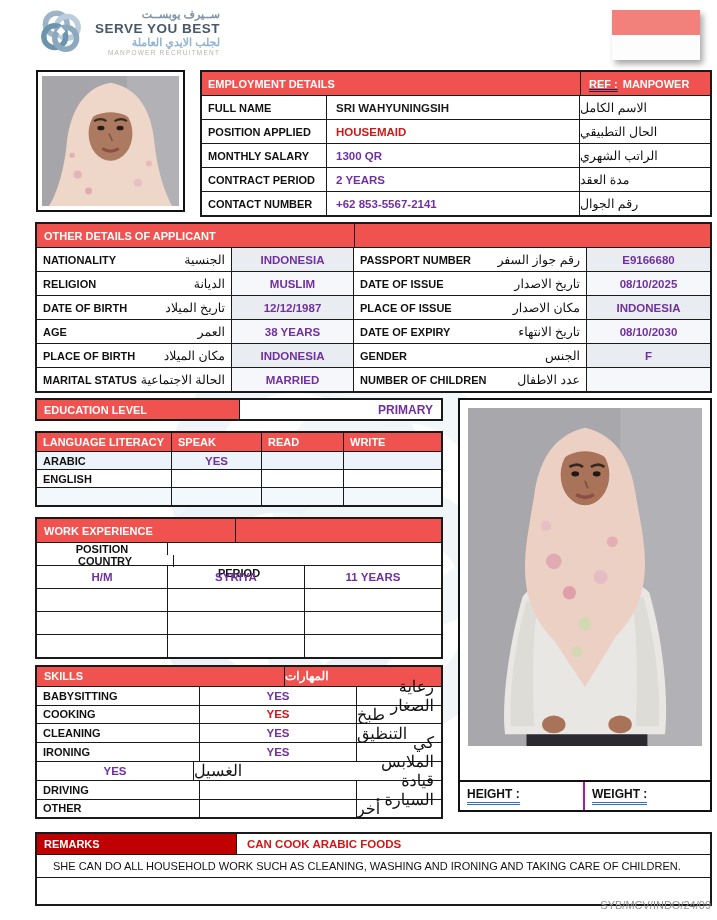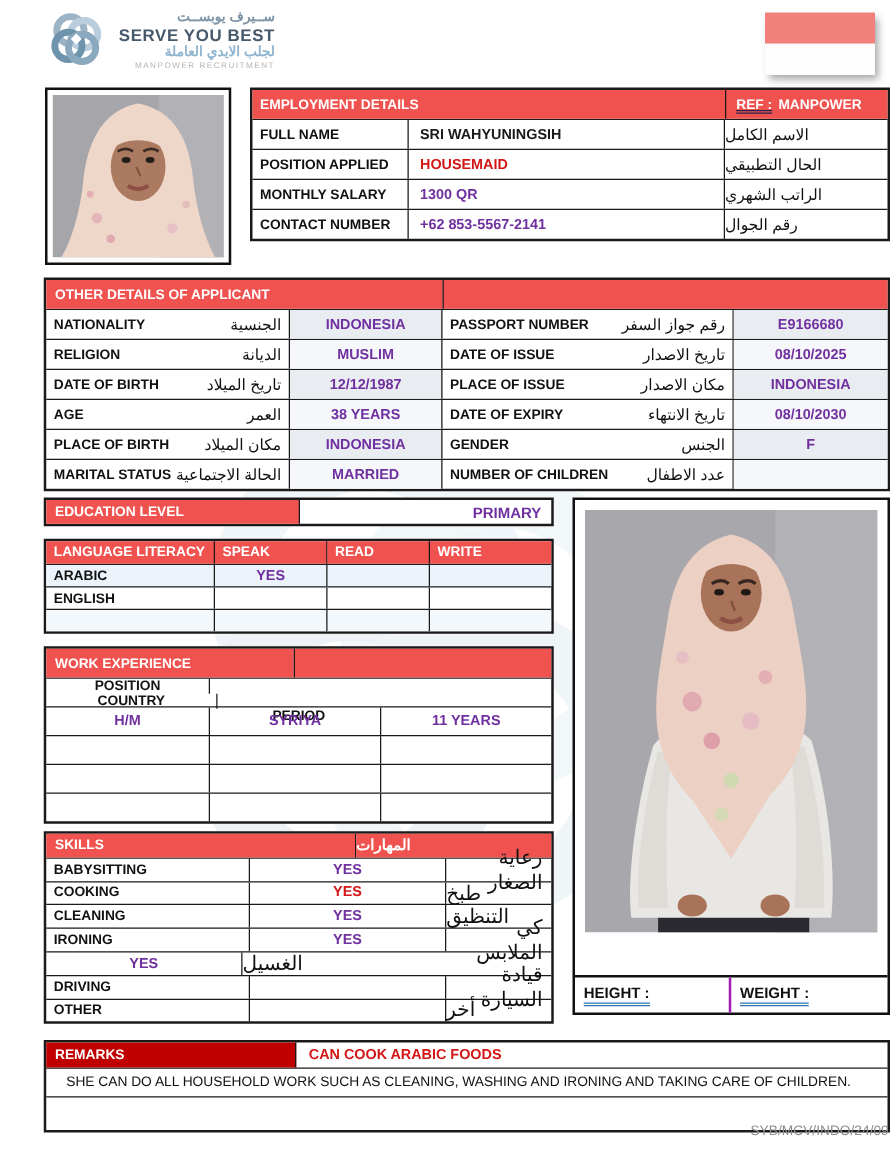--- a/index.html
+++ b/index.html
@@ -189,20 +189,25 @@
     </div>
     <div class="row" style="border-top:1.5px solid #1a1a1a;">
       <div class="cell lbl c1 br">POSITION APPLIED</div>
       <div class="cell c2 br" style="color: rgb(211, 22, 22);">HOUSEMAID</div>
       <div class="cell ar c3">الحال التطبيقي</div>
     </div>
     <div class="row" style="border-top:1.5px solid #1a1a1a;">
       <div class="cell lbl c1 br">MONTHLY SALARY</div>
       <div class="cell c2 br" style="color: rgb(112, 48, 160);">1300 QR</div>
       <div class="cell ar c3">الراتب الشهري</div>
+    </div>
+    <div class="row" style="border-top:1.5px solid #1a1a1a;">
+      <div class="cell lbl c1 br">CONTRACT PERIOD</div>
+      <div class="cell c2 br" style="color: rgb(112, 48, 160);">2 YEARS</div>
+      <div class="cell ar c3">مدة العقد</div>
     </div>
     <div class="row" style="border-top:1.5px solid #1a1a1a;">
       <div class="cell lbl c1 br">CONTACT NUMBER</div>
       <div class="cell c2 br" style="color: rgb(112, 48, 160);">+62 853-5567-2141</div>
       <div class="cell ar c3">رقم الجوال</div>
     </div>
   </div>
 
   <div class="abs tbl od z">
     <div class="row hrow">

